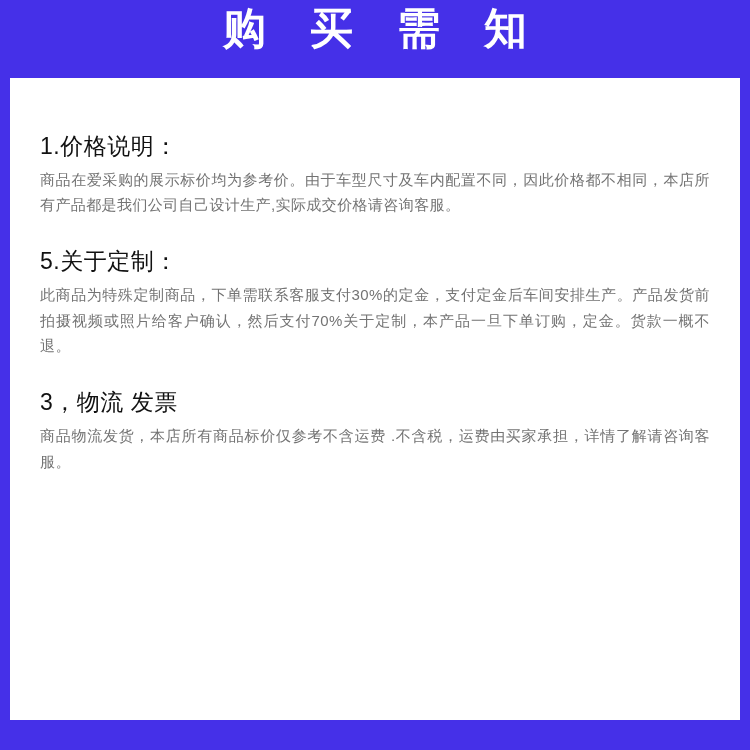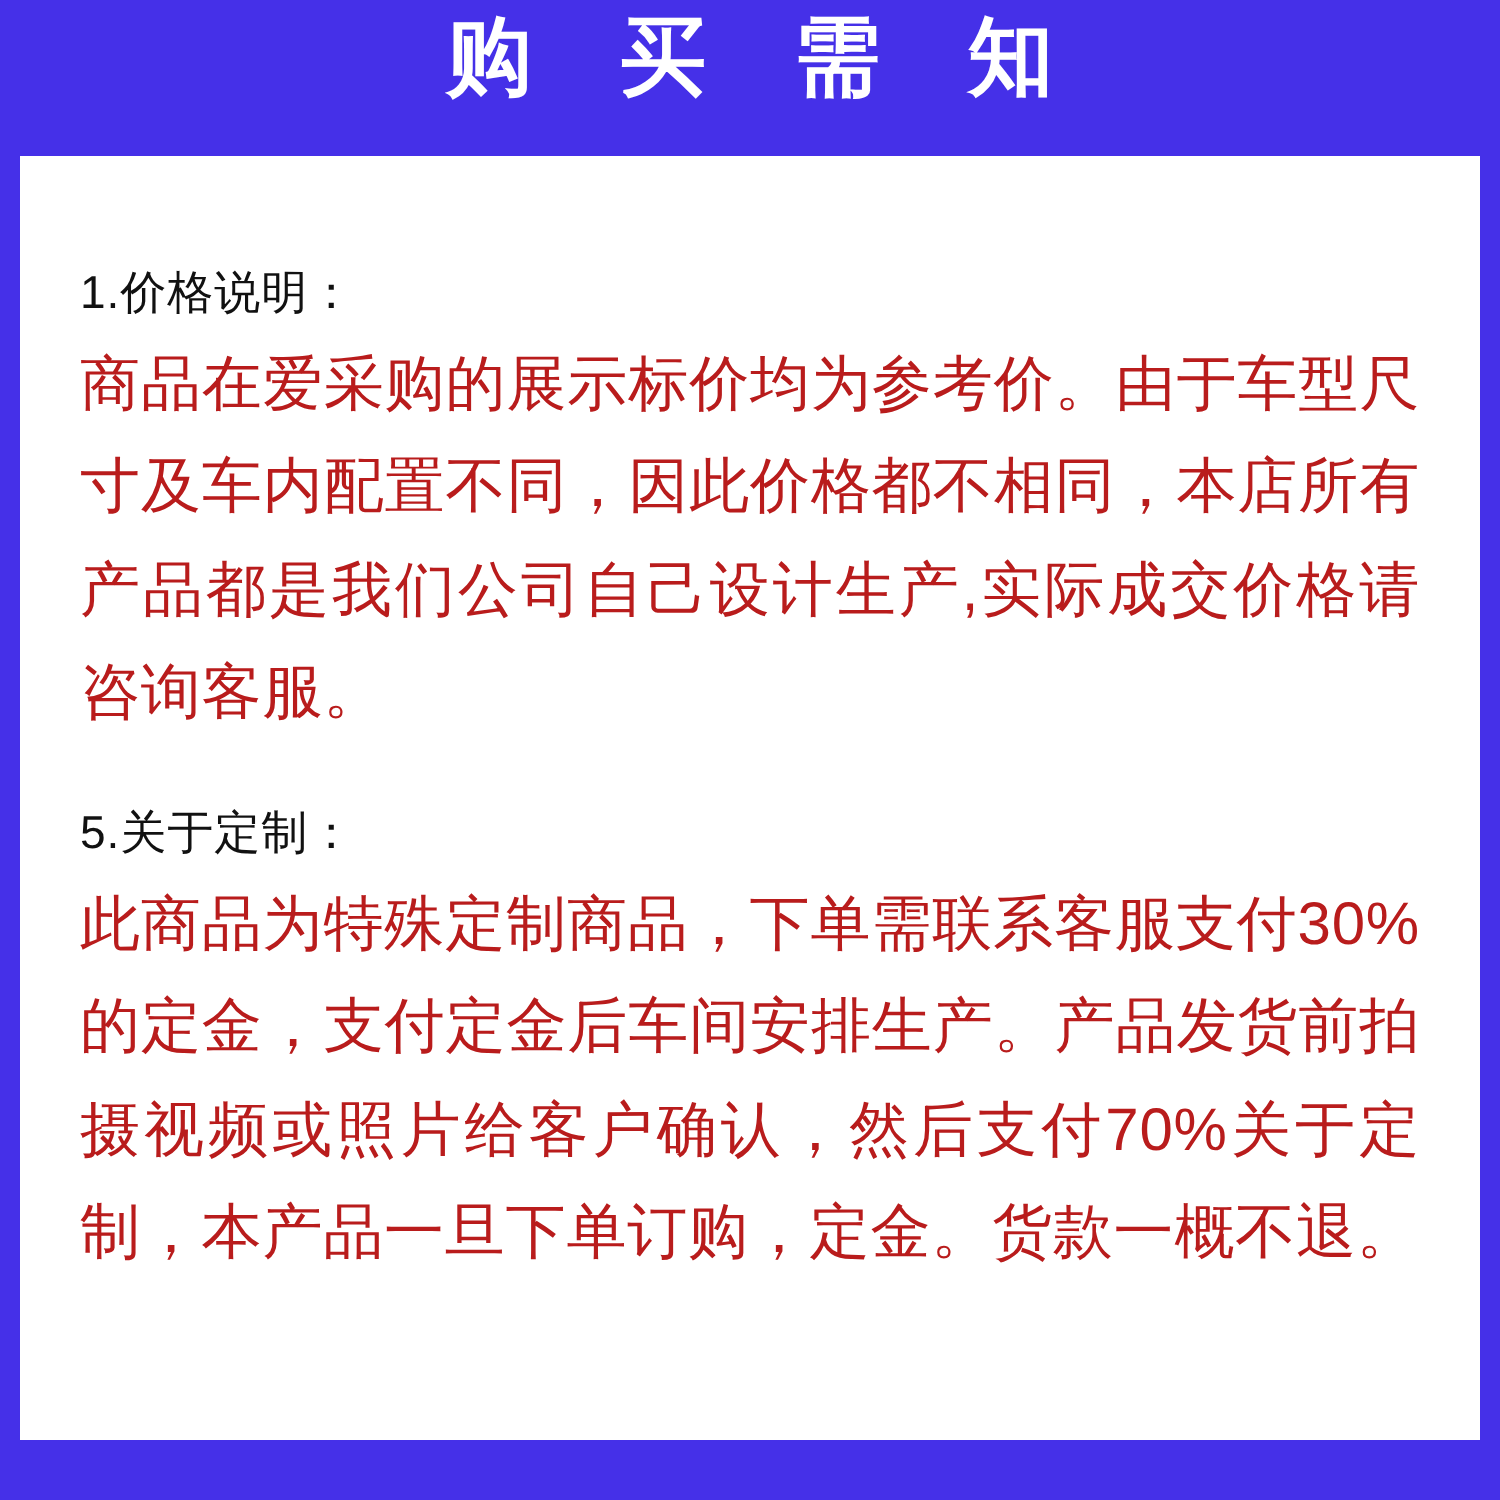--- a/index.html
+++ b/index.html
@@ -65,22 +65,22 @@
     margin-bottom: 0;
   }
   .sec-title {
     font-size: 23px;
     color: #111111;
     line-height: 1.55;
     margin-bottom: 2px;
     letter-spacing: 0.5px;
   }
   .sec-body {
-    font-size: 30px;
-    color: #b91c1c;
+    font-size: 15px;
+    color: #737373;
     line-height: 1.72;
     letter-spacing: 0.4px;
     text-align: justify;
   }
 </style>
 </head>
 <body>
 
 <div class="page">
 
@@ -93,17 +93,21 @@
     <div class="section">
       <div class="sec-title">1.价格说明：</div>
       <div class="sec-body">商品在爱采购的展示标价均为参考价。由于车型尺寸及车内配置不同，因此价格都不相同，本店所有产品都是我们公司自己设计生产,实际成交价格请咨询客服。</div>
     </div>
 
     <div class="section">
       <div class="sec-title">5.关于定制：</div>
       <div class="sec-body">此商品为特殊定制商品，下单需联系客服支付30%的定金，支付定金后车间安排生产。产品发货前拍摄视频或照片给客户确认，然后支付70%关于定制，本产品一旦下单订购，定金。货款一概不退。</div>
     </div>
 
+    <div class="section">
+      <div class="sec-title">3，物流  发票</div>
+      <div class="sec-body">商品物流发货，本店所有商品标价仅参考不含运费 .不含税，运费由买家承担，详情了解请咨询客服。</div>
+    </div>
 
   </div>
 
   <div class="footer-band"></div>
 </div>
 
 </body></html>

